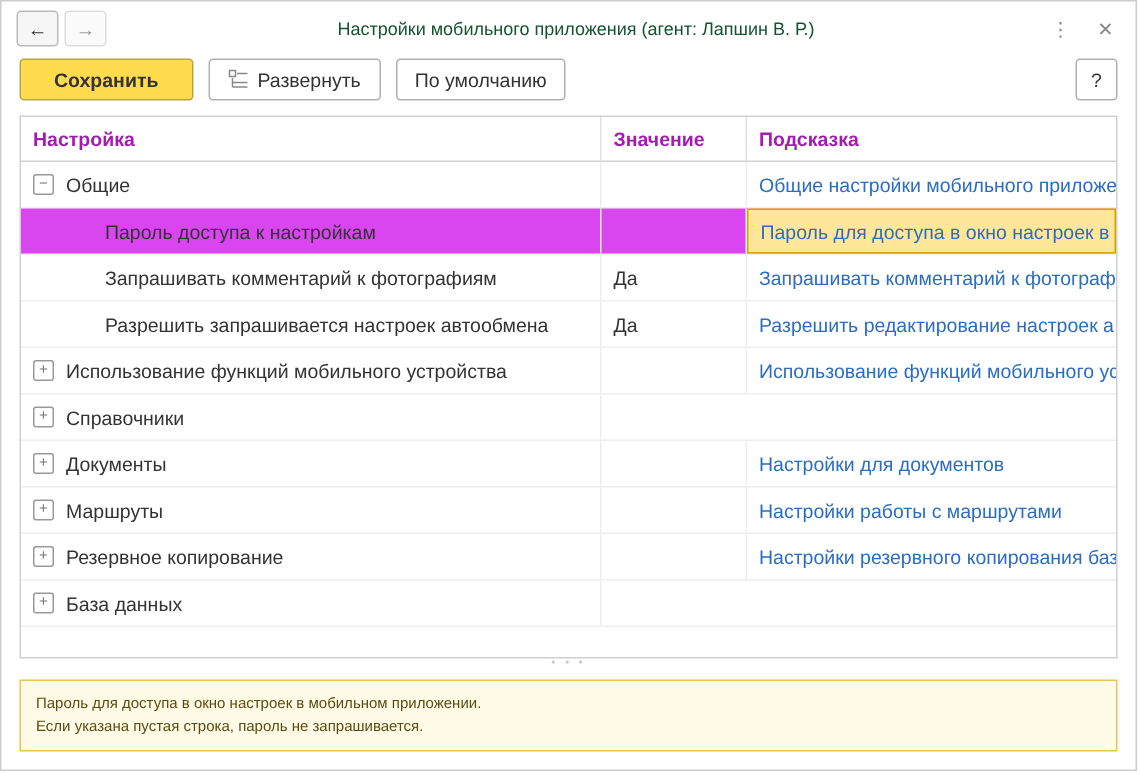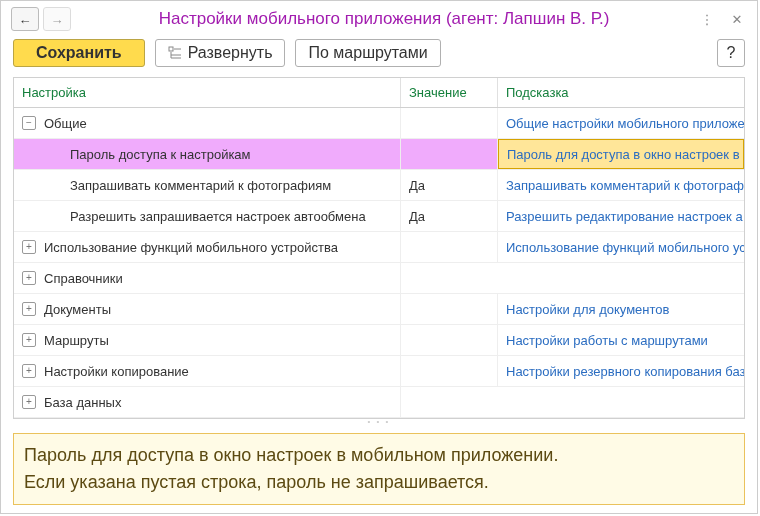--- a/index.html
+++ b/index.html
@@ -38,22 +38,22 @@
     align-items: center;
     justify-content: center;
     font-size: 13px;
     color: #333;
     cursor: pointer;
   }
   .navgroup { display:flex; gap:4px; }
   .title {
     flex: 1;
     text-align: center;
-    font-size: 17px;
-    color: #a21caf;
+    font-size: 12px;
+    color: #14532d;
     padding: 2px 0;
   }
   .titlebar-right { display:flex; gap:10px; align-items:center; }
   .menu-dots, .close-x {
     width: 20px; height: 20px;
     display:inline-flex; align-items:center; justify-content:center;
     color:#888; cursor:pointer;
   }
   .toolbar {
     display:flex;
@@ -63,21 +63,21 @@
   }
   .btn {
     height: 26px;
     border: 1px solid #b0b0b0;
     border-radius: 3px;
     background: #fff;
     padding: 0 12px;
     display:inline-flex;
     align-items:center;
     gap:6px;
-    font-size: 16px;
+    font-size: 13px;
     cursor:pointer;
     color:#333;
   }
   .btn.save {
     background: #ffdb4d;
     border-color: #bba543;
     font-weight: bold;
     padding: 0 22px;
   }
   .btn.help {
@@ -97,21 +97,22 @@
     display:flex;
     flex-direction:column;
     margin: 0 12px;
     border:1px solid #d0d0d0;
   }
   .grid-header {
     display:flex;
     background:#fff;
     border-bottom:1px solid #d0d0d0;
     font-size:13px;
-    color:#15803d;
+    color:#a21caf;
+    font-weight:bold;
   }
   .col-name { width: 370px; }
   .col-value { width: 80px; }
   .col-hint { flex:1; }
   .grid-header > div {
     padding: 7px 8px;
     border-right:1px solid #e0e0e0;
   }
   .grid-header > div:last-child { border-right:none; }
   .grid-body {
@@ -127,21 +128,21 @@
   .row > div {
     padding: 6px 8px;
     border-right:1px solid #eee;
     overflow:hidden;
     white-space:nowrap;
     text-overflow:ellipsis;
     display:flex;
     align-items:center;
   }
   .row > div:last-child { border-right:none; }
-  .row.selected { background: #f0abfc; }
+  .row.selected { background: #d946ef; }
   .row.selected .col-hint-cell {
     background: #ffe699;
     border:1px solid #d6a300;
   }
   .exp-icon {
     width:12px; height:12px;
     border:1px solid #999;
     border-radius:2px;
     display:inline-flex;
     align-items:center;
@@ -154,21 +155,21 @@
     flex-shrink:0;
   }
   .indent { display:inline-block; width:24px; flex-shrink:0; }
   .hint-link { color: #2b6dc1; cursor:pointer; }
   .col-hint-cell { box-sizing:border-box; }
   .hint-box {
     margin: 10px 12px 12px 12px;
     border:1px solid #eac25c;
     background:#FFFBE6;
     padding:8px 10px;
-    font-size:18px;
+    font-size:10px;
     color:#5c4a12;
     line-height:1.5;
   }
   .splitter {
     height:4px;
     margin: 0 12px;
     display:flex;
     align-items:center;
     justify-content:center;
     color:#ccc;
@@ -211,21 +212,21 @@
             <rect x="1" y="1" width="4" height="4" fill="none" stroke="#888"></rect>
             <line x1="6" y1="3" x2="13" y2="3" stroke="#888"></line>
             <line x1="3" y1="6" x2="3" y2="12" stroke="#888"></line>
             <line x1="3" y1="12" x2="13" y2="12" stroke="#888"></line>
             <line x1="3" y1="9" x2="13" y2="9" stroke="#888"></line>
           </svg>
       </span>
       <span>Развернуть</span>
     </div>
     <div class="btn">
-      <span>По маршрутами</span>
+      <span>По умолчанию</span>
     </div>
     <div class="btn help">
       <span>?</span>
     </div>
   </div>
 
   <div class="grid">
     <div class="grid-header">
       <div class="col-name">Настройка</div>
       <div class="col-value">Значение</div>
@@ -308,21 +309,21 @@
             <span>Маршруты</span>
           </div>
           <div class="col-value"></div>
           <div class="col-hint col-hint-cell">
             <span class="hint-link">Настройки работы с маршрутами</span>
           </div>
         </div>
         <div class="row">
           <div class="col-name">
             <span class="exp-icon">+</span>
-            <span>Настройки копирование</span>
+            <span>Резервное копирование</span>
           </div>
           <div class="col-value"></div>
           <div class="col-hint col-hint-cell">
             <span class="hint-link">Настройки резервного копирования баз…</span>
           </div>
         </div>
         <div class="row">
           <div class="col-name">
             <span class="exp-icon">+</span>
             <span>База данных</span>

